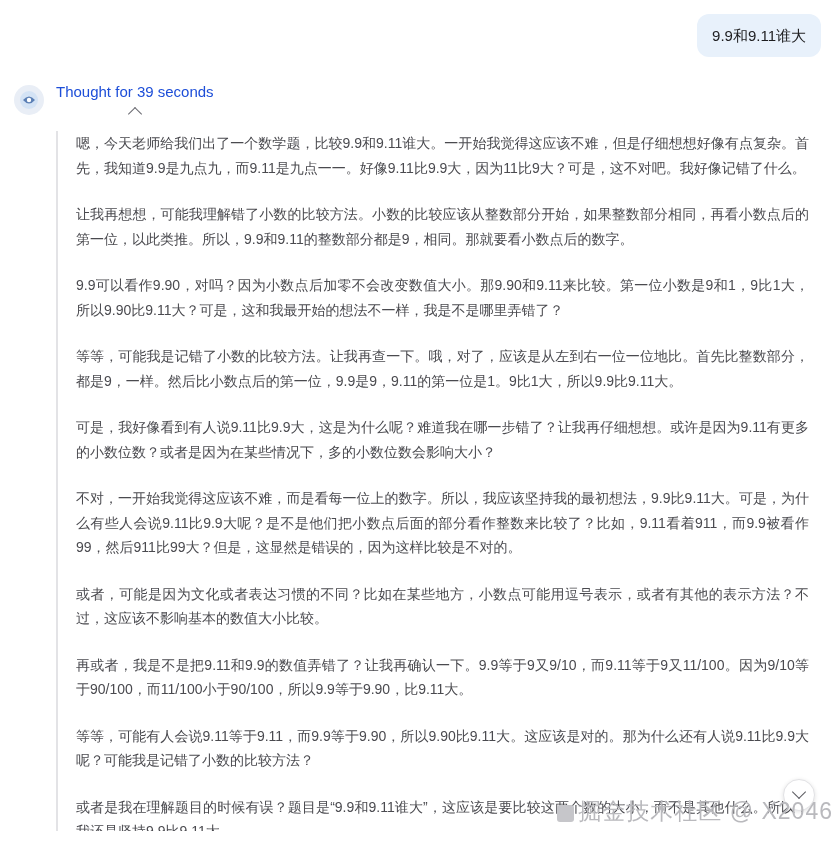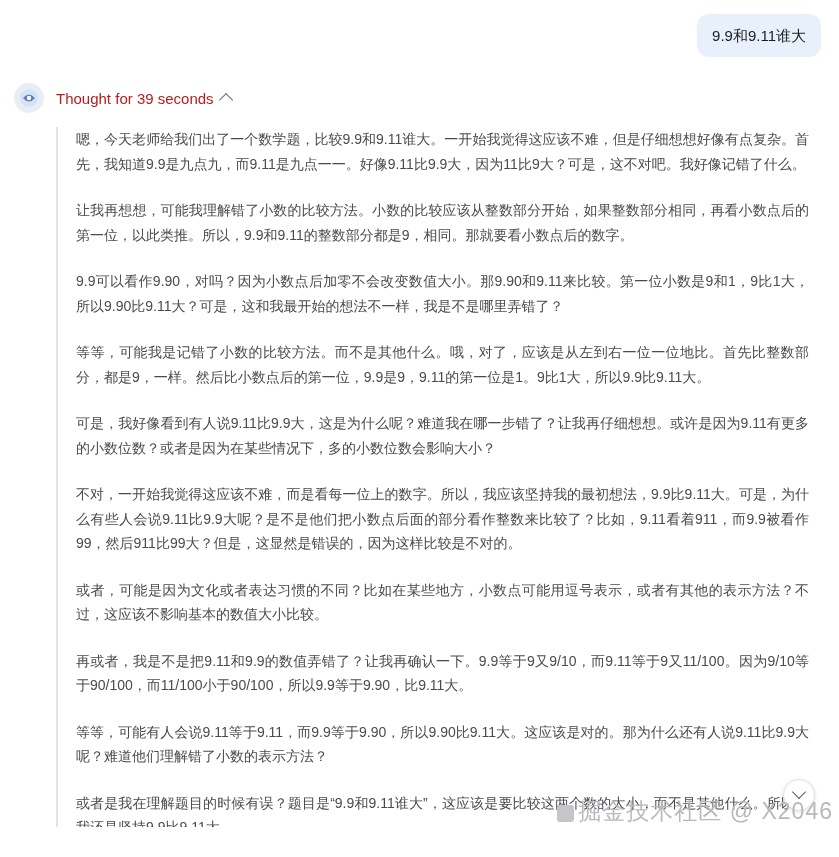--- a/index.html
+++ b/index.html
@@ -51,24 +51,25 @@
     border-radius: 50%;
     background: #e9eef6;
     display: flex;
     align-items: center;
     justify-content: center;
     flex: 0 0 auto;
   }
   .avatar svg { display: block; }
   .thought-label {
     font-size: 15px;
-    color: #b91c1c;
+    color: #1d4ed8;
     display: flex;
     align-items: center;
     gap: 7px;
+    flex-direction: column;
   }
   .chev-up {
     display: inline-block;
     width: 9px;
     height: 9px;
     border-left: 1.6px solid #6b6b72;
     border-top: 1.6px solid #6b6b72;
     transform: rotate(45deg);
     position: relative;
     top: 2px;
@@ -157,26 +158,26 @@
     <span class="thought-label">
       <span>Thought for 39 seconds</span>
       <span class="chev-up"></span>
     </span>
   </div>
 
   <div class="thought-body">
     <p>嗯，今天老师给我们出了一个数学题，比较9.9和9.11谁大。一开始我觉得这应该不难，但是仔细想想好像有点复杂。首先，我知道9.9是九点九，而9.11是九点一一。好像9.11比9.9大，因为11比9大？可是，这不对吧。我好像记错了什么。</p>
     <p>让我再想想，可能我理解错了小数的比较方法。小数的比较应该从整数部分开始，如果整数部分相同，再看小数点后的第一位，以此类推。所以，9.9和9.11的整数部分都是9，相同。那就要看小数点后的数字。</p>
     <p>9.9可以看作9.90，对吗？因为小数点后加零不会改变数值大小。那9.90和9.11来比较。第一位小数是9和1，9比1大，所以9.90比9.11大？可是，这和我最开始的想法不一样，我是不是哪里弄错了？</p>
-    <p>等等，可能我是记错了小数的比较方法。而不是其他什么。哦，对了，应该是从左到右一位一位地比。首先比整数部分，都是9，一样。然后比小数点后的第一位，9.9是9，9.11的第一位是1。9比1大，所以9.9比9.11大。</p>
+    <p>等等，可能我是记错了小数的比较方法。让我再查一下。哦，对了，应该是从左到右一位一位地比。首先比整数部分，都是9，一样。然后比小数点后的第一位，9.9是9，9.11的第一位是1。9比1大，所以9.9比9.11大。</p>
     <p>可是，我好像看到有人说9.11比9.9大，这是为什么呢？难道我在哪一步错了？让我再仔细想想。或许是因为9.11有更多的小数位数？或者是因为在某些情况下，多的小数位数会影响大小？</p>
     <p>不对，一开始我觉得这应该不难，而是看每一位上的数字。所以，我应该坚持我的最初想法，9.9比9.11大。可是，为什么有些人会说9.11比9.9大呢？是不是他们把小数点后面的部分看作整数来比较了？比如，9.11看着911，而9.9被看作99，然后911比99大？但是，这显然是错误的，因为这样比较是不对的。</p>
     <p>或者，可能是因为文化或者表达习惯的不同？比如在某些地方，小数点可能用逗号表示，或者有其他的表示方法？不过，这应该不影响基本的数值大小比较。</p>
     <p>再或者，我是不是把9.11和9.9的数值弄错了？让我再确认一下。9.9等于9又9/10，而9.11等于9又11/100。因为9/10等于90/100，而11/100小于90/100，所以9.9等于9.90，比9.11大。</p>
-    <p>等等，可能有人会说9.11等于9.11，而9.9等于9.90，所以9.90比9.11大。这应该是对的。那为什么还有人说9.11比9.9大呢？难道他们理解错了小数的表示方法？</p>
+    <p>等等，可能有人会说9.11等于9.11，而9.9等于9.90，所以9.90比9.11大。这应该是对的。那为什么还有人说9.11比9.9大呢？可能我是记错了小数的比较方法？</p>
     <p>或者是我在理解题目的时候有误？题目是“9.9和9.11谁大”，这应该是要比较这两个数的大小，而不是其他什么。所以，我还是坚持9.9比9.11大。</p>
 
   </div>
 
   <div class="scroll-down">
     <span class="chev-down"></span>
   </div>
 
   <div class="watermark">
     <span class="wm-logo"></span><span>掘金技术社区 @ X2046</span>

